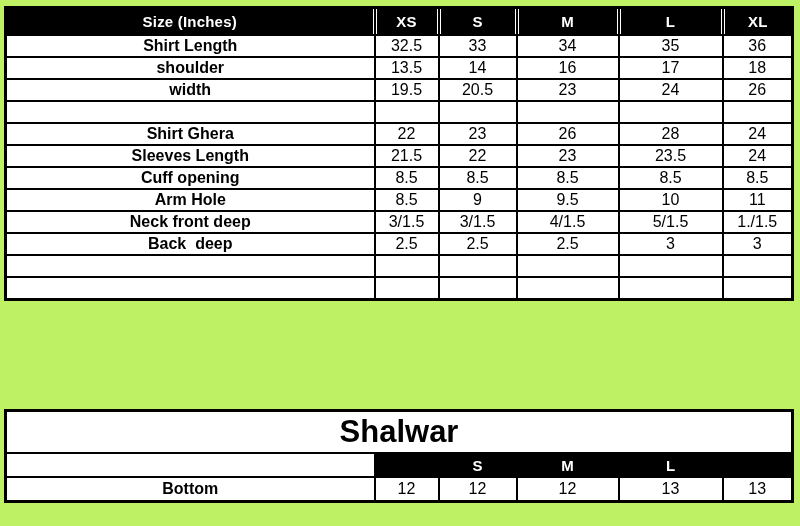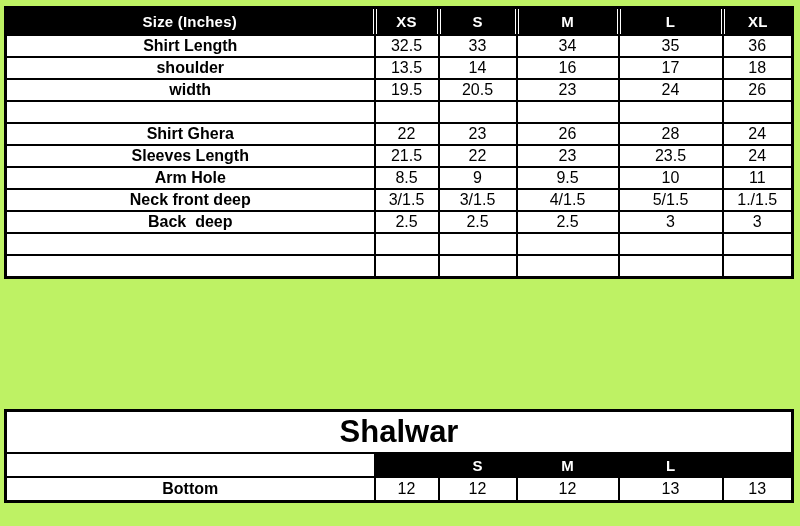--- a/index.html
+++ b/index.html
@@ -126,20 +126,28 @@
       </tr>
       <tr class="r">
         <td class="lbl">Sleeves Length</td>
         <td class="val">21.5</td>
         <td class="val">22</td>
         <td class="val">23</td>
         <td class="val">23.5</td>
         <td class="val">24</td>
       </tr>
       <tr class="r">
+        <td class="lbl">Cuff opening</td>
+        <td class="val">8.5</td>
+        <td class="val">8.5</td>
+        <td class="val">8.5</td>
+        <td class="val">8.5</td>
+        <td class="val">8.5</td>
+      </tr>
+      <tr class="r">
         <td class="lbl">Arm Hole</td>
         <td class="val">8.5</td>
         <td class="val">9</td>
         <td class="val">9.5</td>
         <td class="val">10</td>
         <td class="val">11</td>
       </tr>
       <tr class="r">
         <td class="lbl">Neck front deep</td>
         <td class="val">3/1.5</td>

